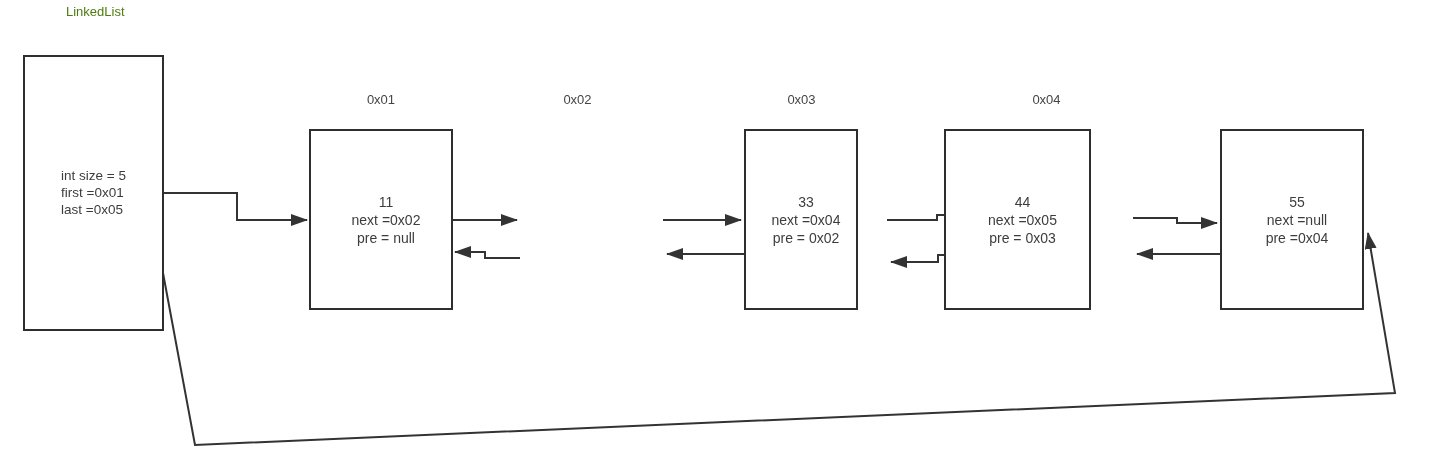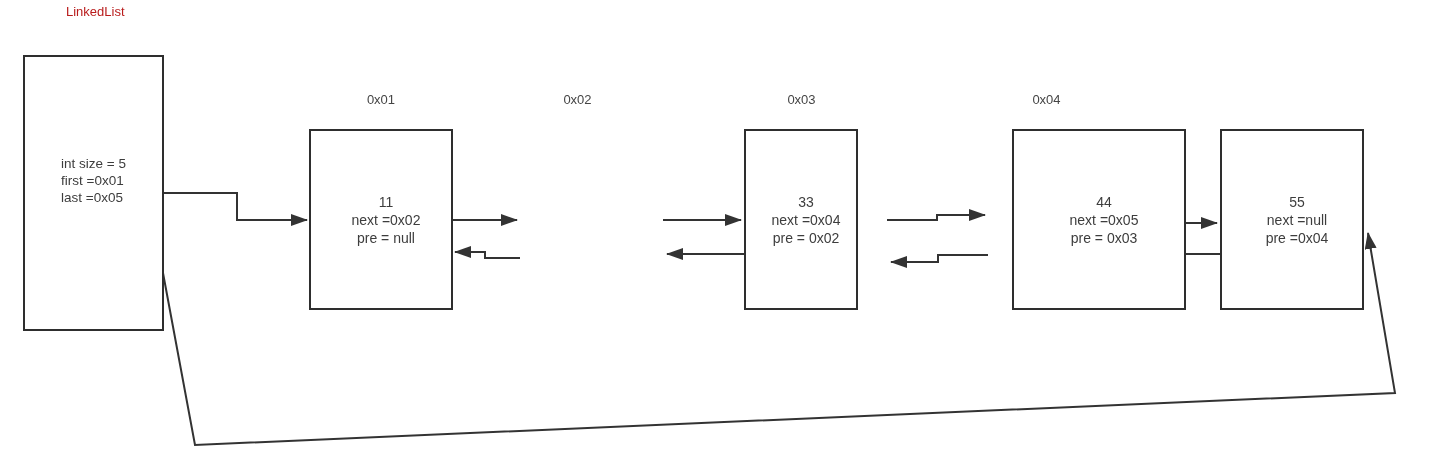--- a/index.html
+++ b/index.html
@@ -14,21 +14,21 @@
     height: 456px;
     background: #ffffff;
     overflow: hidden;
     color: #3d3d3d;
   }
   .diagram-title {
     position: absolute;
     left: 66px;
     top: 4px;
     font-size: 13px;
-    color: #b91c1c;
+    color: #4d7c0f;
   }
   .arrow-layer {
     position: absolute;
     left: 0;
     top: 0;
   }
   .box {
     position: absolute;
     border: 2px solid #2e2e2e;
     background: #ffffff;
@@ -43,21 +43,21 @@
   .list-object-text {
     position: absolute;
     top: 94px;
     left: 0;
     right: 0;
     font-size: 13.5px;
     line-height: 17px;
   }
   .list-object-text .inner {
     width: max-content;
-    margin: 4px auto;
+    margin: 16px auto;
     text-align: left;
   }
   .node-box {
     top: 129px;
     height: 181px;
   }
   .node-address {
     position: absolute;
     top: 92px;
     font-size: 13px;
@@ -127,21 +127,21 @@
   <div class="node-address" style="left:744px;width:143px;">0x03</div>
   <div class="box node-box" style="left:744px;width:114px;">
     <div class="node-text">
       <div>33</div>
       <div>next =0x04</div>
       <div>pre = 0x02</div>
     </div>
   </div>
 
   <div class="node-address" style="left:988px;width:145px;">0x04</div>
-  <div class="box node-box" style="left:1012px;width:174px;">
+  <div class="box node-box" style="left:944px;width:147px;">
     <div class="node-text">
       <div>44</div>
       <div>next =0x05</div>
       <div>pre = 0x03</div>
     </div>
   </div>
 
   <div class="node-address" style="left:1292px;width:144px;margin-top:36px;">0x05</div>
   <div class="box node-box" style="left:1220px;width:144px;">
     <div class="node-text">

